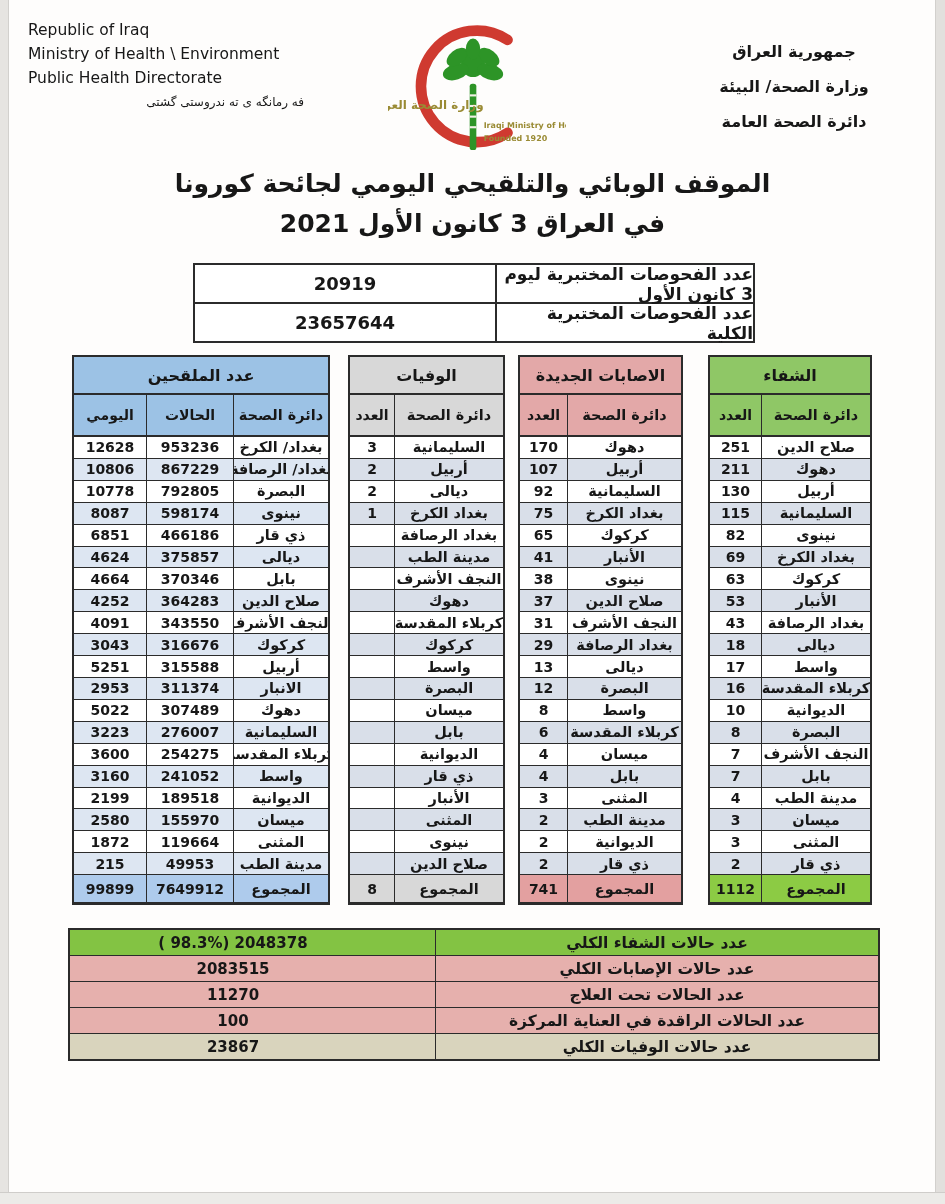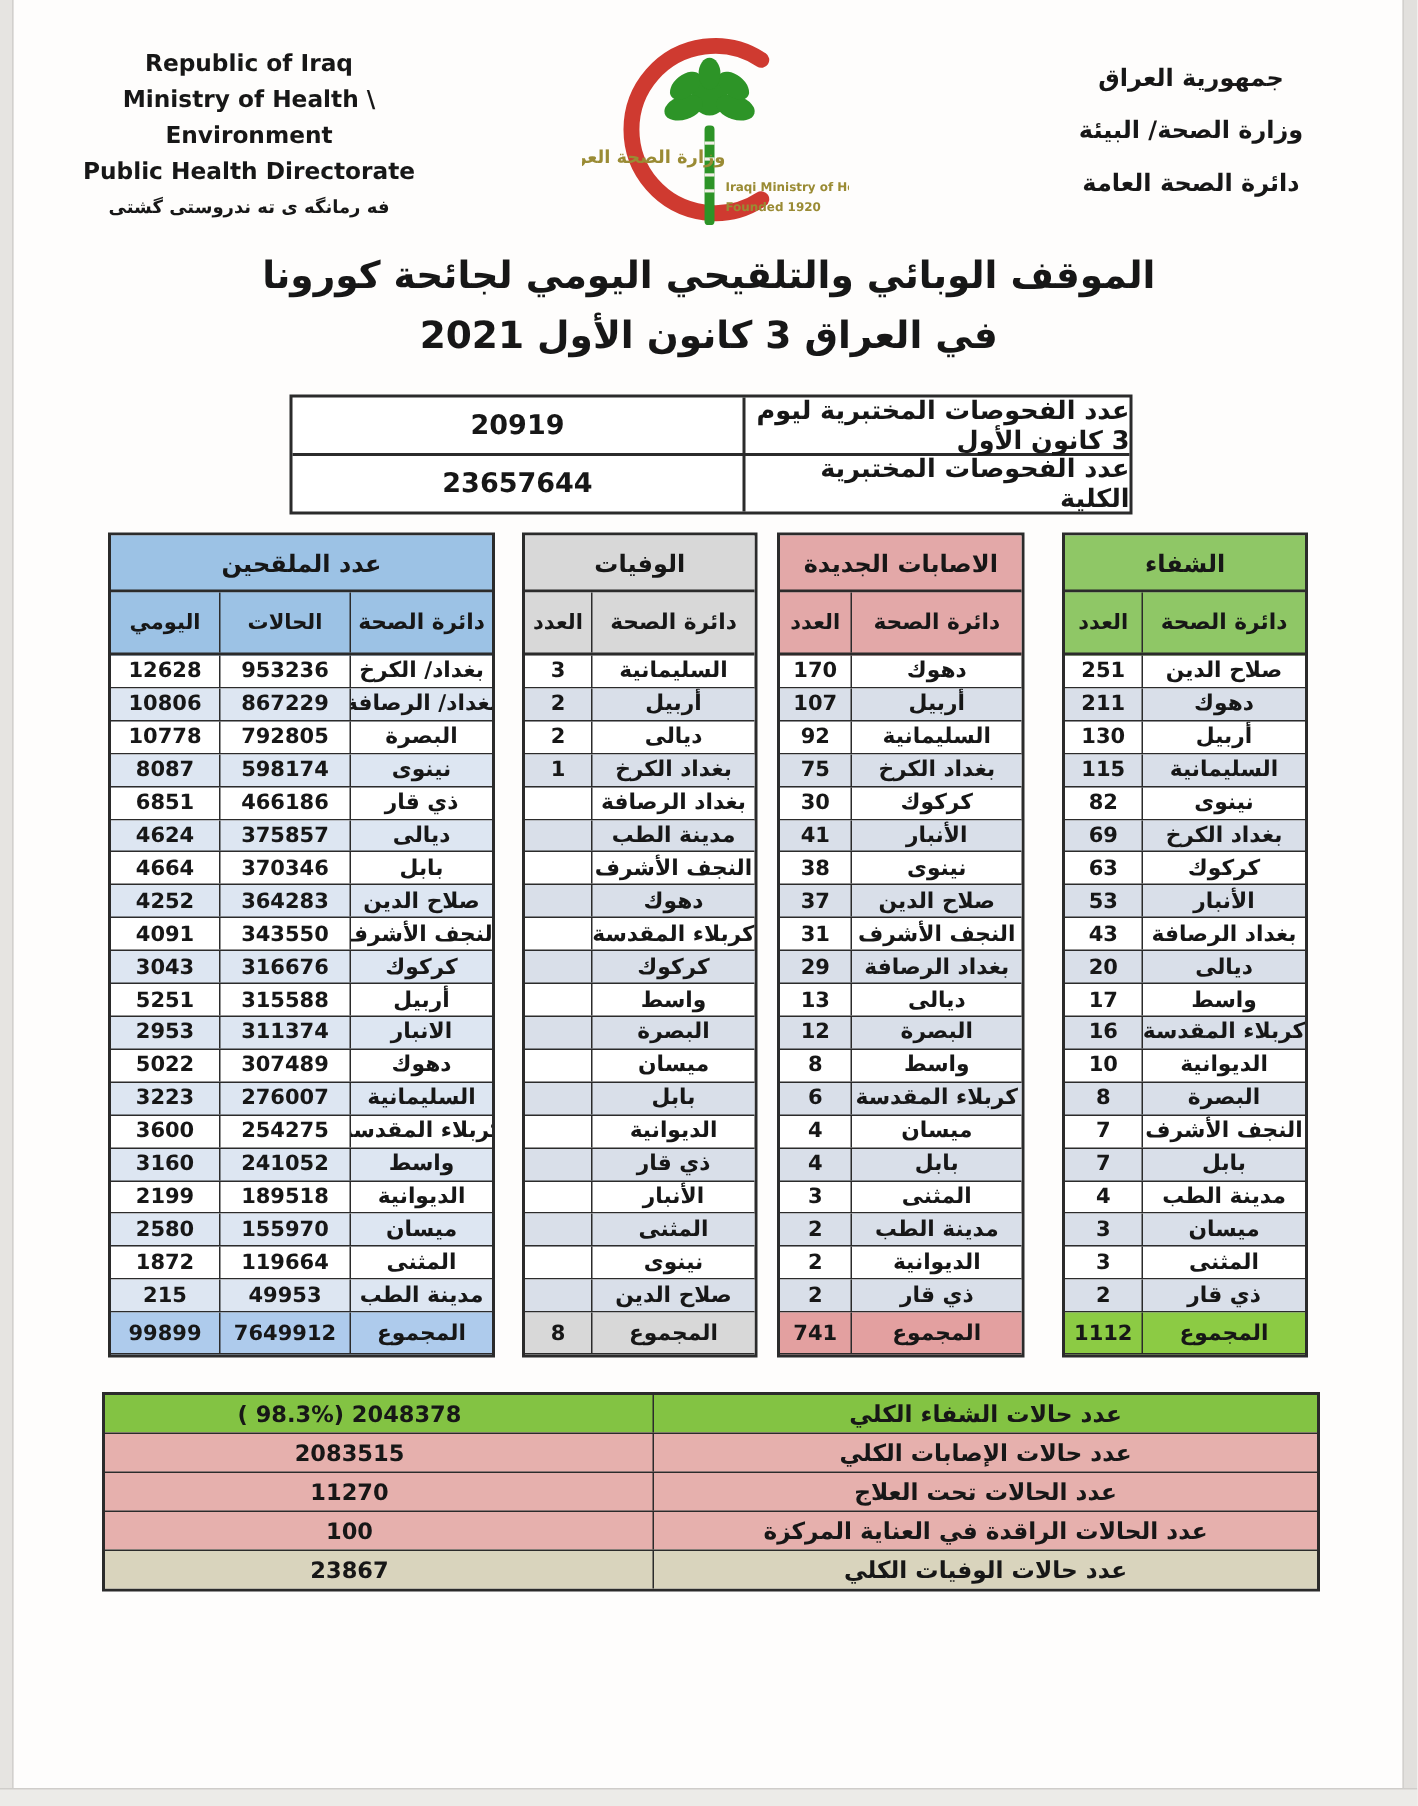--- a/index.html
+++ b/index.html
@@ -7,22 +7,22 @@
     position:relative;width:945px;height:1204px;margin:0 auto;
     background:#fefdfc;overflow:hidden;
     font-family:"DejaVu Sans",sans-serif;color:#171717;
   }
   .edge{position:absolute;}
   .edge.left{left:0;top:0;width:8px;height:1204px;background:#e6e4e1;border-right:1px solid #d2d0cd;}
   .edge.right{right:0;top:0;width:9px;height:1204px;background:#e2e0dd;border-left:1px solid #d2d0cd;}
   .edge.bottom{left:0;bottom:0;width:945px;height:11px;background:#ecebe8;border-top:1px solid #cfcdca;}
 
   
-  .hdr-en{position:absolute;left:28px;top:30px;width:276px;text-align:center;
-    font-weight:bold;font-size:15.5px;line-height:24px;}
+  .hdr-en{position:absolute;left:28px;top:18px;width:276px;
+    font-weight:normal;font-size:15.5px;line-height:24px;}
   .hdr-en .ku{font-size:12px;direction:rtl;}
   .hdr-ar{position:absolute;left:678px;top:34px;width:232px;text-align:center;
     font-weight:bold;font-size:16px;direction:rtl;}
   .hdr-ar div{line-height:35px;}
   .logo{position:absolute;left:388px;top:20px;width:178px;height:146px;}
 
   
   .doc-title{position:absolute;left:0;top:164px;width:945px;text-align:center;
     direction:rtl;font-weight:bold;font-size:25px;line-height:40px;}
 
@@ -373,21 +373,21 @@
         <div class="trow">
           <div class="c name">السليمانية</div>
           <div class="c num" style="flex: 0 0 47px;">92</div>
         </div>
         <div class="trow alt">
           <div class="c name">بغداد الكرخ</div>
           <div class="c num" style="flex: 0 0 47px;">75</div>
         </div>
         <div class="trow">
           <div class="c name">كركوك</div>
-          <div class="c num" style="flex: 0 0 47px;">30</div>
+          <div class="c num" style="flex: 0 0 47px;">65</div>
         </div>
         <div class="trow alt">
           <div class="c name">الأنبار</div>
           <div class="c num" style="flex: 0 0 47px;">41</div>
         </div>
         <div class="trow">
           <div class="c name">نينوى</div>
           <div class="c num" style="flex: 0 0 47px;">38</div>
         </div>
         <div class="trow alt">
@@ -487,21 +487,21 @@
         <div class="trow alt">
           <div class="c name">الأنبار</div>
           <div class="c num" style="flex: 0 0 51px;">53</div>
         </div>
         <div class="trow">
           <div class="c name">بغداد الرصافة</div>
           <div class="c num" style="flex: 0 0 51px;">43</div>
         </div>
         <div class="trow alt">
           <div class="c name">ديالى</div>
-          <div class="c num" style="flex: 0 0 51px;">20</div>
+          <div class="c num" style="flex: 0 0 51px;">18</div>
         </div>
         <div class="trow">
           <div class="c name">واسط</div>
           <div class="c num" style="flex: 0 0 51px;">17</div>
         </div>
         <div class="trow alt">
           <div class="c name">كربلاء المقدسة</div>
           <div class="c num" style="flex: 0 0 51px;">16</div>
         </div>
         <div class="trow">

